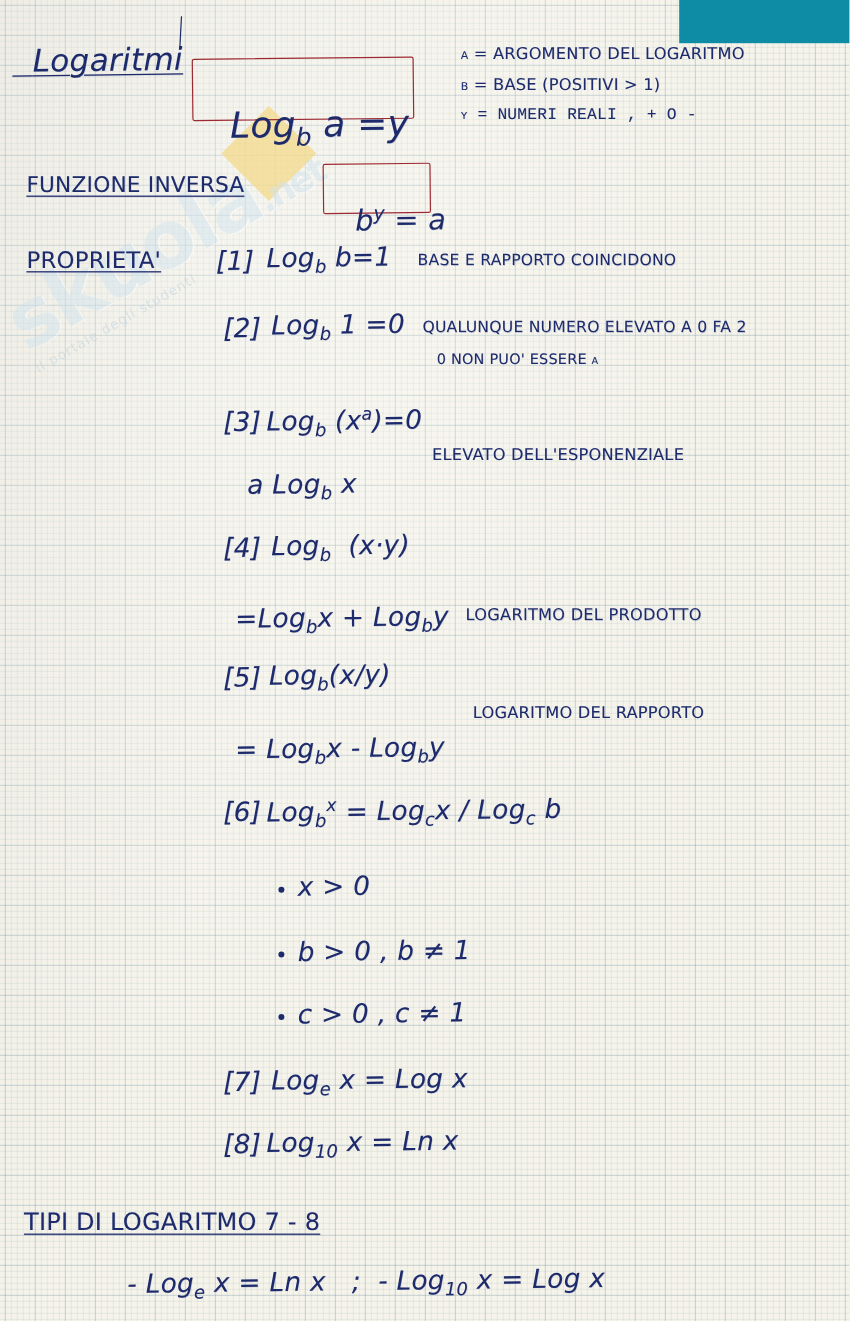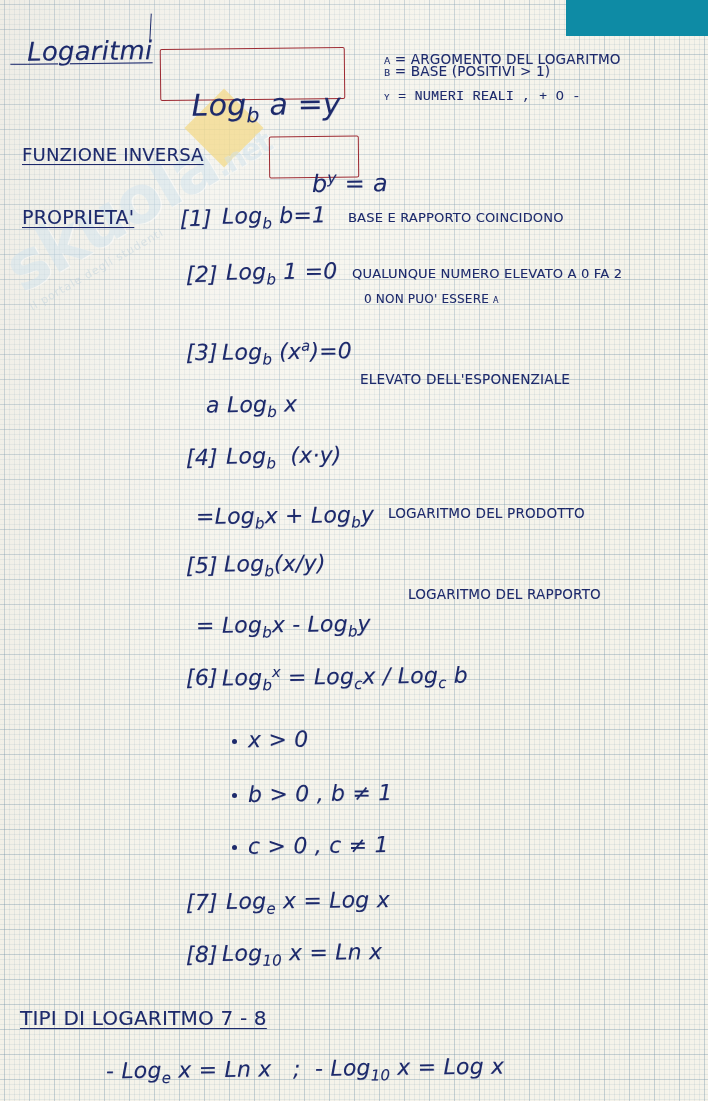--- a/index.html
+++ b/index.html
@@ -117,27 +117,27 @@
   <span>Logaritmi</span>
 </div>
 
 <div class="ink" style="left:150px;top:14px;width:16px;height:28px;border-left:1.7px solid #1d2a6b;transform:rotate(3deg);"></div>
 
 <div class="redbox" style="left:160px;top:48px;width:185px;height:52px;"></div>
 <div class="ink hand" style="left:172px;top:52px;font-size:30px;">
   <span>Log</span><span class="sub">b</span><span> a =y</span>
 </div>
 
-<div class="ink" style="left:384px;top:37px;font-size:13.5px;font-style:normal;font-variant:small-caps;margin-top:14px;"><span>a = ARGOMENTO DEL LOGARITMO</span></div>
+<div class="ink" style="left:384px;top:37px;font-size:13.5px;font-style:normal;font-variant:small-caps;"><span>a = ARGOMENTO DEL LOGARITMO</span></div>
 <div class="ink" style="left:384px;top:63px;font-size:13.5px;font-style:normal;font-variant:small-caps;"><span>b = BASE (POSITIVI &gt; 1)</span></div>
 <div class="ink" style="left:384px;top:89px;font-size:13.5px;font-style:normal;font-variant:small-caps;font-family:Liberation Mono, monospace;"><span>y = NUMERI REALI , + O -</span></div>
 
 <div class="ink ul" style="left:22px;top:144px;font-size:18px;font-style:normal;font-variant:small-caps;text-align:right;"><span>FUNZIONE INVERSA</span></div>
 <div class="redbox" style="left:269px;top:136px;width:90px;height:42px;"></div>
-<div class="ink hand" style="left:296px;top:140px;font-size:24px;text-align:center;">
+<div class="ink hand" style="left:280px;top:140px;font-size:24px;text-align:center;">
   <span>b</span><span class="sup">y</span><span> = a</span>
 </div>
 
 <div class="ink ul" style="left:22px;top:206px;font-size:19px;font-style:normal;font-variant:small-caps;"><span>PROPRIETA'</span></div>
 
 <div class="ink hand med" style="left:180px;top:206px;"><span>[1]</span></div>
 <div class="ink hand med" style="left:222px;top:203px;"><span>Log</span><span class="sub">b</span><span> b=1</span></div>
 <div class="ink" style="left:348px;top:210px;font-size:13px;font-style:normal;font-variant:small-caps;"><span>BASE E RAPPORTO COINCIDONO</span></div>
 
 <div class="ink hand med" style="left:186px;top:262px;"><span>[2]</span></div>
@@ -150,21 +150,21 @@
 <div class="ink" style="left:360px;top:371px;font-size:13.5px;font-style:normal;font-variant:small-caps;"><span>ELEVATO DELL'ESPONENZIALE</span></div>
 <div class="ink hand med" style="left:206px;top:392px;"><span>a Log</span><span class="sub">b</span><span> x</span></div>
 
 <div class="ink hand med" style="left:186px;top:445px;"><span>[4]</span></div>
 <div class="ink hand med" style="left:226px;top:443px;"><span>Log</span><span class="sub">b</span><span>  (x·y)</span></div>
 <div class="ink" style="left:388px;top:478px;font-size:13.5px;font-style:normal;font-variant:small-caps;margin-top:27px;"><span>LOGARITMO DEL PRODOTTO</span></div>
 <div class="ink hand med" style="left:196px;top:503px;"><span>=Log</span><span class="sub">b</span><span>x + Log</span><span class="sub">b</span><span>y</span></div>
 
 <div class="ink hand med" style="left:186px;top:553px;"><span>[5]</span></div>
 <div class="ink hand med" style="left:224px;top:551px;"><span>Log</span><span class="sub">b</span><span>(x/y)</span></div>
-<div class="ink" style="left:394px;top:586px;font-size:13.5px;font-style:normal;font-variant:small-caps;padding-left:14px;"><span>LOGARITMO DEL RAPPORTO</span></div>
+<div class="ink" style="left:394px;top:586px;font-size:13.5px;font-style:normal;font-variant:small-caps;"><span>LOGARITMO DEL RAPPORTO</span></div>
 <div class="ink hand med" style="left:196px;top:612px;"><span>= Log</span><span class="sub">b</span><span>x - Log</span><span class="sub">b</span><span>y</span></div>
 
 <div class="ink hand med" style="left:186px;top:665px;"><span>[6]</span></div>
 <div class="ink hand med" style="left:222px;top:663px;"><span>Log</span><span class="sub">b</span><span class="sup">x</span><span> = Log</span><span class="sub">c</span><span>x / Log</span><span class="sub">c</span><span> b</span></div>
 
 <div class="bullet" style="left:232px;top:739px;"></div>
 <div class="ink hand med" style="left:248px;top:727px;"><span>x &gt; 0</span></div>
 
 <div class="bullet" style="left:232px;top:793px;"></div>
 <div class="ink hand med" style="left:248px;top:781px;"><span>b &gt; 0 , b ≠ 1</span></div>

